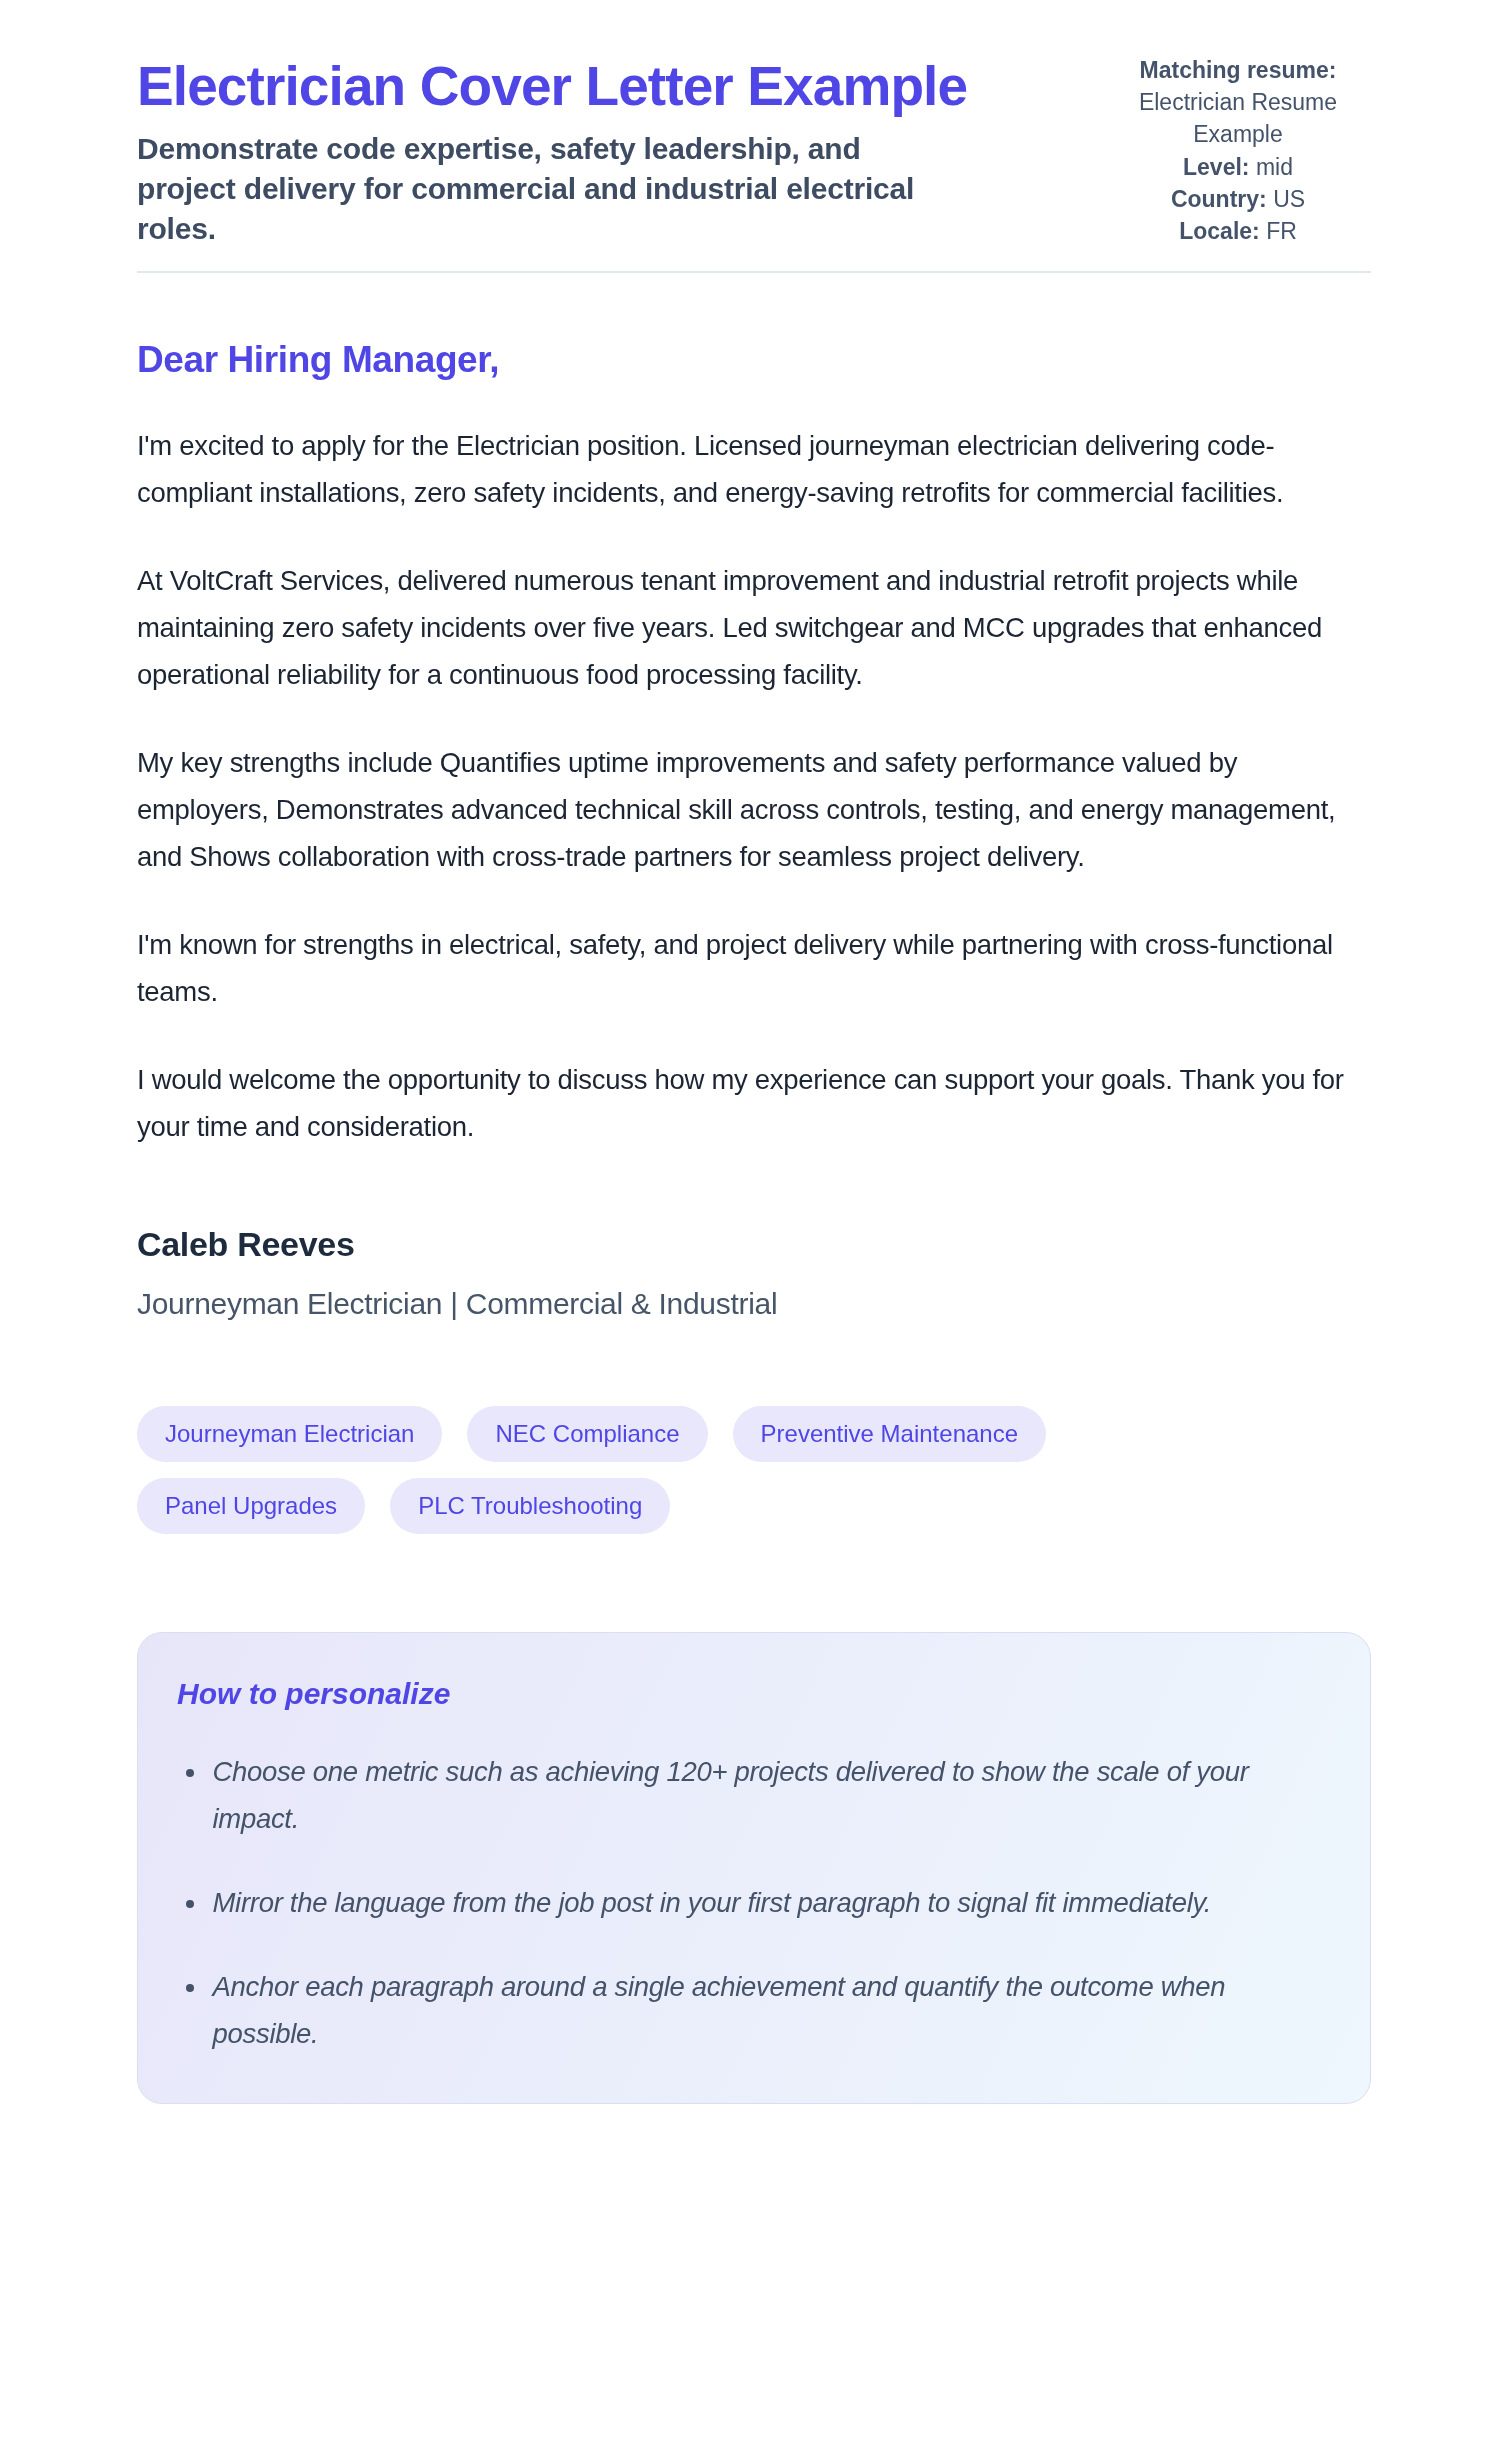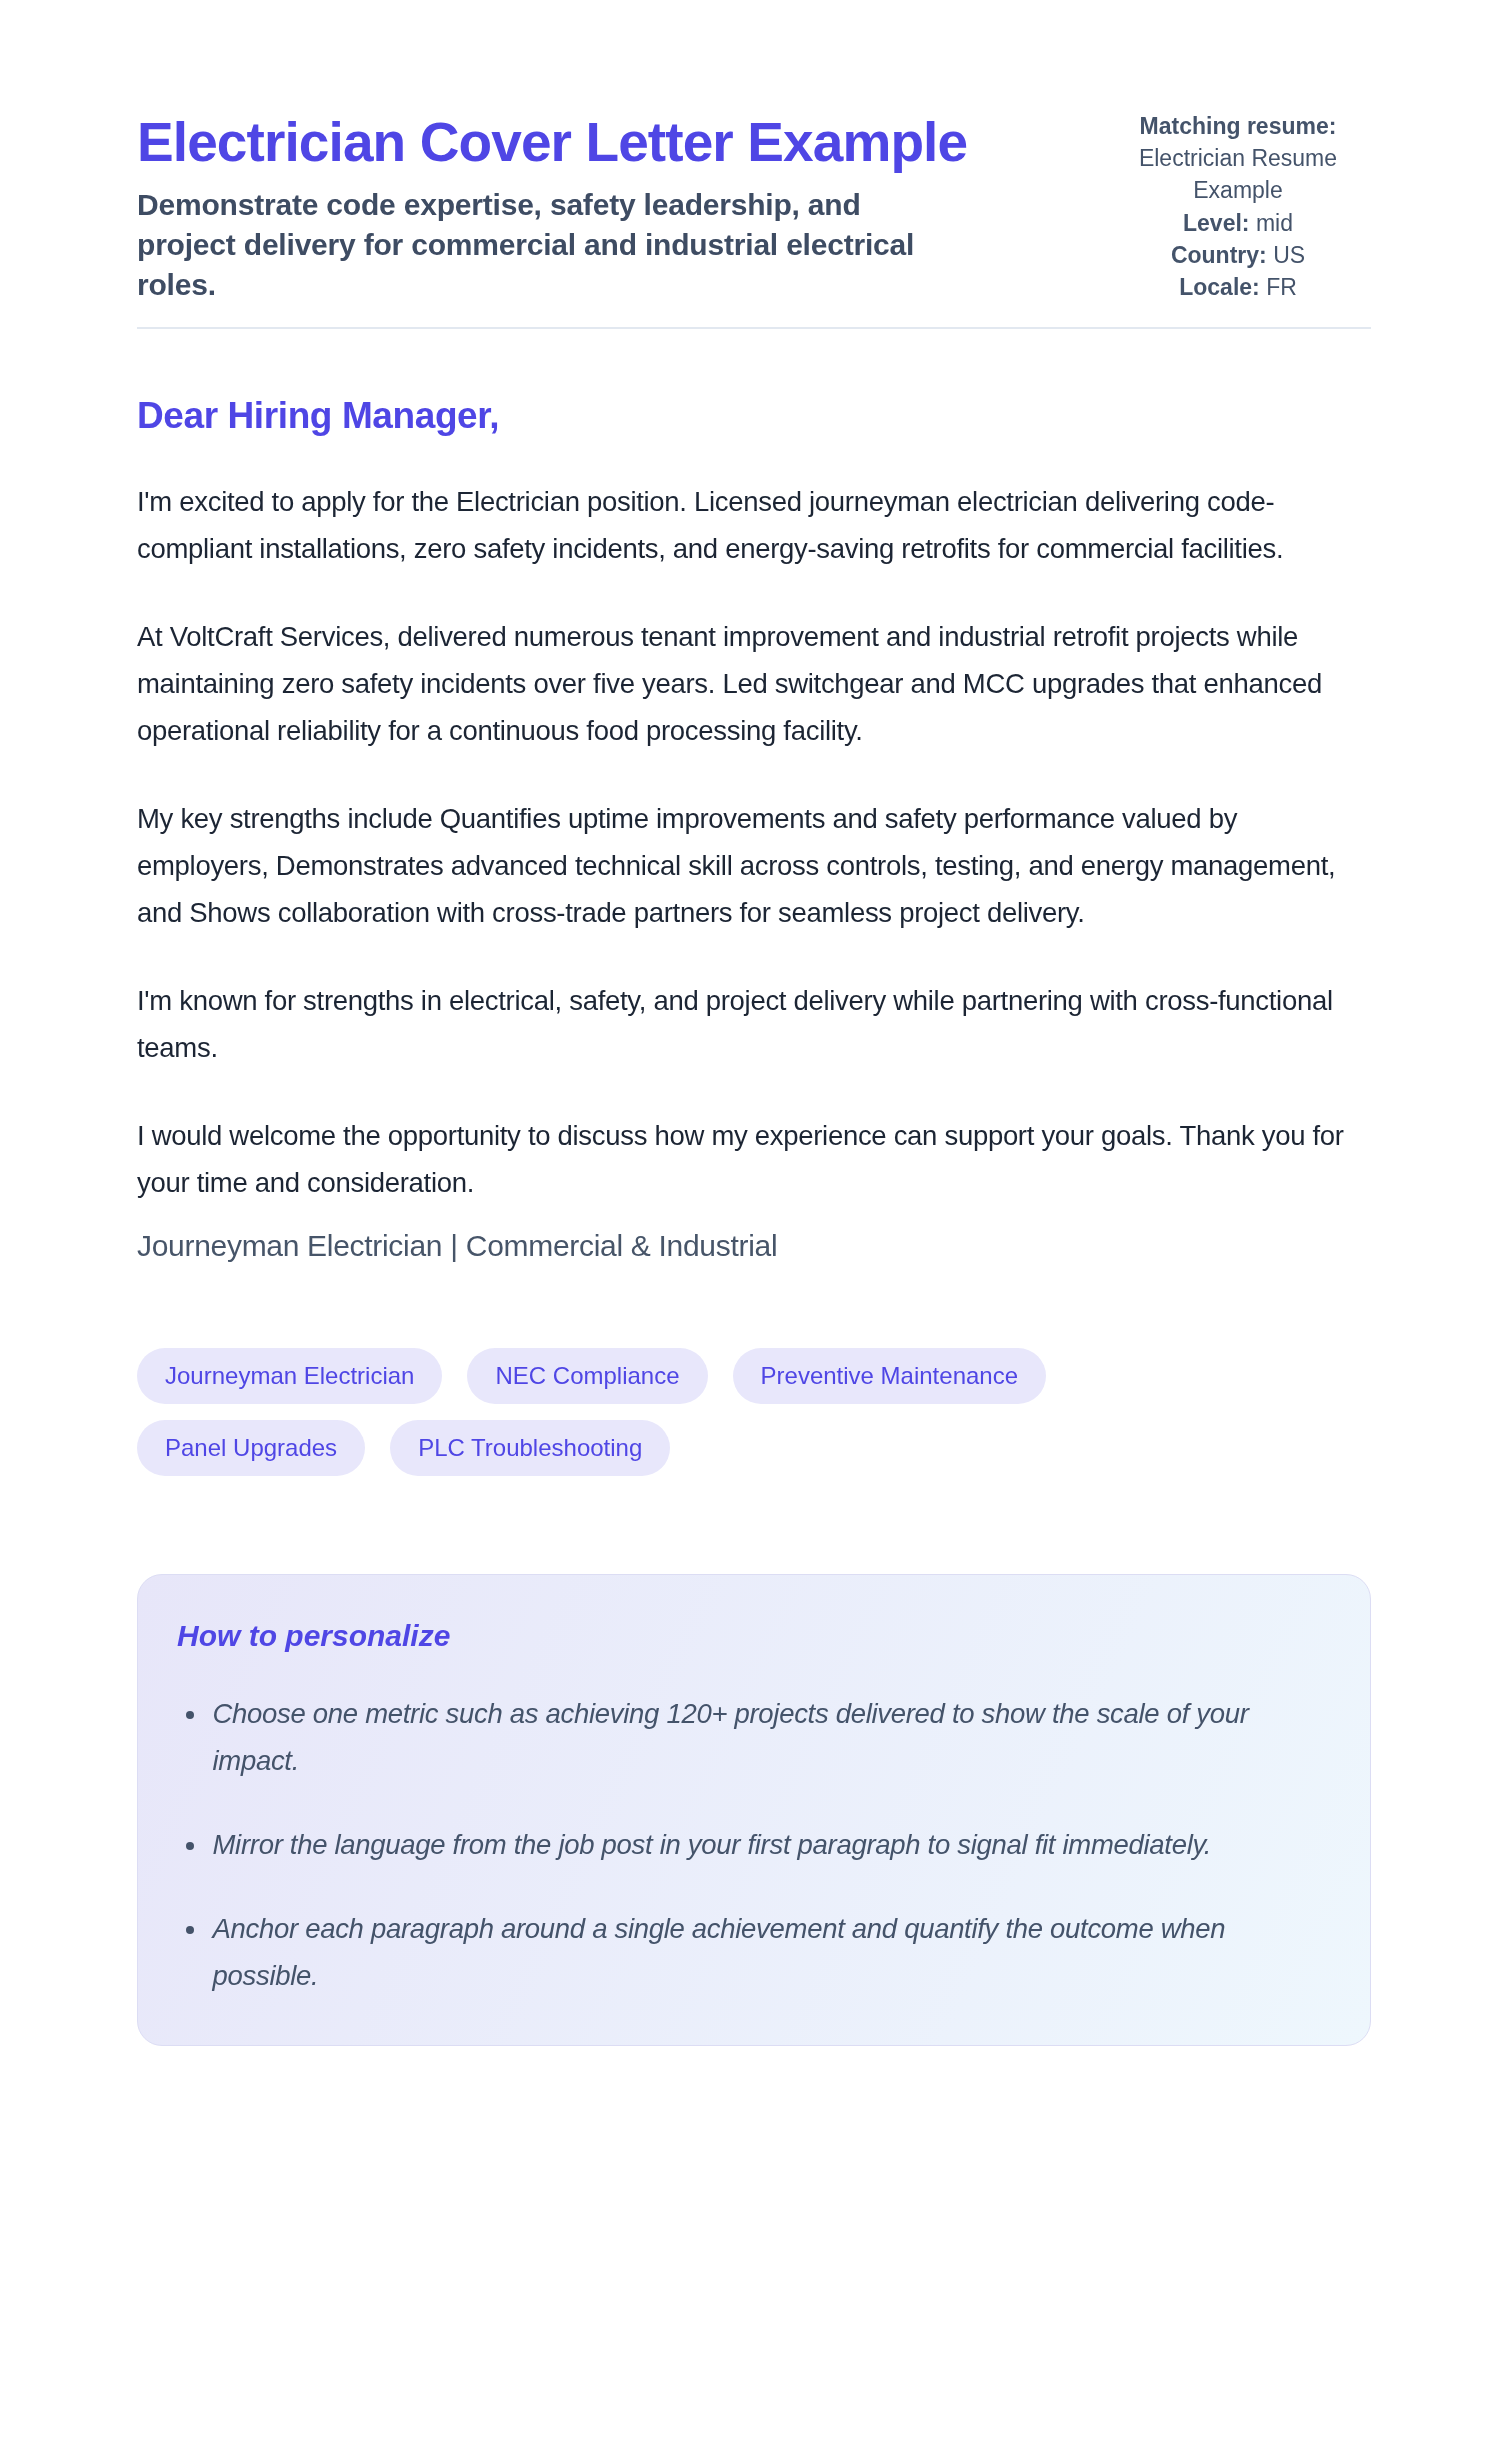--- a/index.html
+++ b/index.html
@@ -20,21 +20,21 @@
   body{
     width:1508px;
     min-height:2462px;
     font-family:"Liberation Sans","DejaVu Sans",sans-serif;
     color:var(--body-text);
     overflow:hidden;
   }
   .page{
     width:1508px;
     min-height:2462px;
-    padding:110px 137px 71px 137px;
+    padding:54px 137px 71px 137px;
     background:#ffffff;
   }
   
   .header{
     display:flex;
     justify-content:space-between;
     align-items:flex-start;
     gap:35px;
   }
   .header-left{flex:1 1 auto;min-width:0;}
@@ -181,20 +181,21 @@
 
   <main class="letter">
     <p class="salutation">Dear Hiring Manager,</p>
 
     <p class="para">I'm excited to apply for the Electrician position. Licensed journeyman electrician delivering code-compliant installations, zero safety incidents, and energy-saving retrofits for commercial facilities.</p>
     <p class="para">At VoltCraft Services, delivered numerous tenant improvement and industrial retrofit projects while maintaining zero safety incidents over five years. Led switchgear and MCC upgrades that enhanced operational reliability for a continuous food processing facility.</p>
     <p class="para">My key strengths include Quantifies uptime improvements and safety performance valued by employers, Demonstrates advanced technical skill across controls, testing, and energy management, and Shows collaboration with cross-trade partners for seamless project delivery.</p>
     <p class="para">I'm known for strengths in electrical, safety, and project delivery while partnering with cross-functional teams.</p>
     <p class="para">I would welcome the opportunity to discuss how my experience can support your goals. Thank you for your time and consideration.</p>
 
+    <p class="sig-name">Caleb Reeves</p>
     <p class="sig-role">Journeyman Electrician | Commercial &amp; Industrial</p>
 
     <div class="tags">
       <span class="tag">Journeyman Electrician</span>
       <span class="tag">NEC Compliance</span>
       <span class="tag">Preventive Maintenance</span>
       <span class="tag">Panel Upgrades</span>
       <span class="tag">PLC Troubleshooting</span>
     </div>
 

